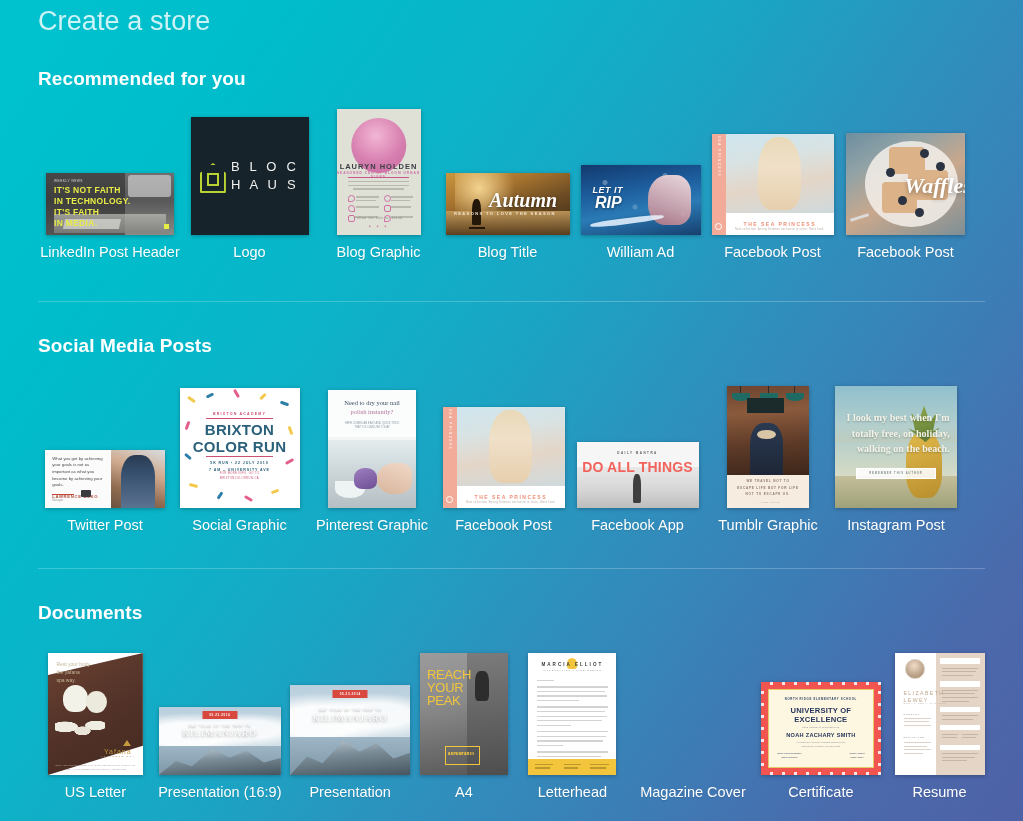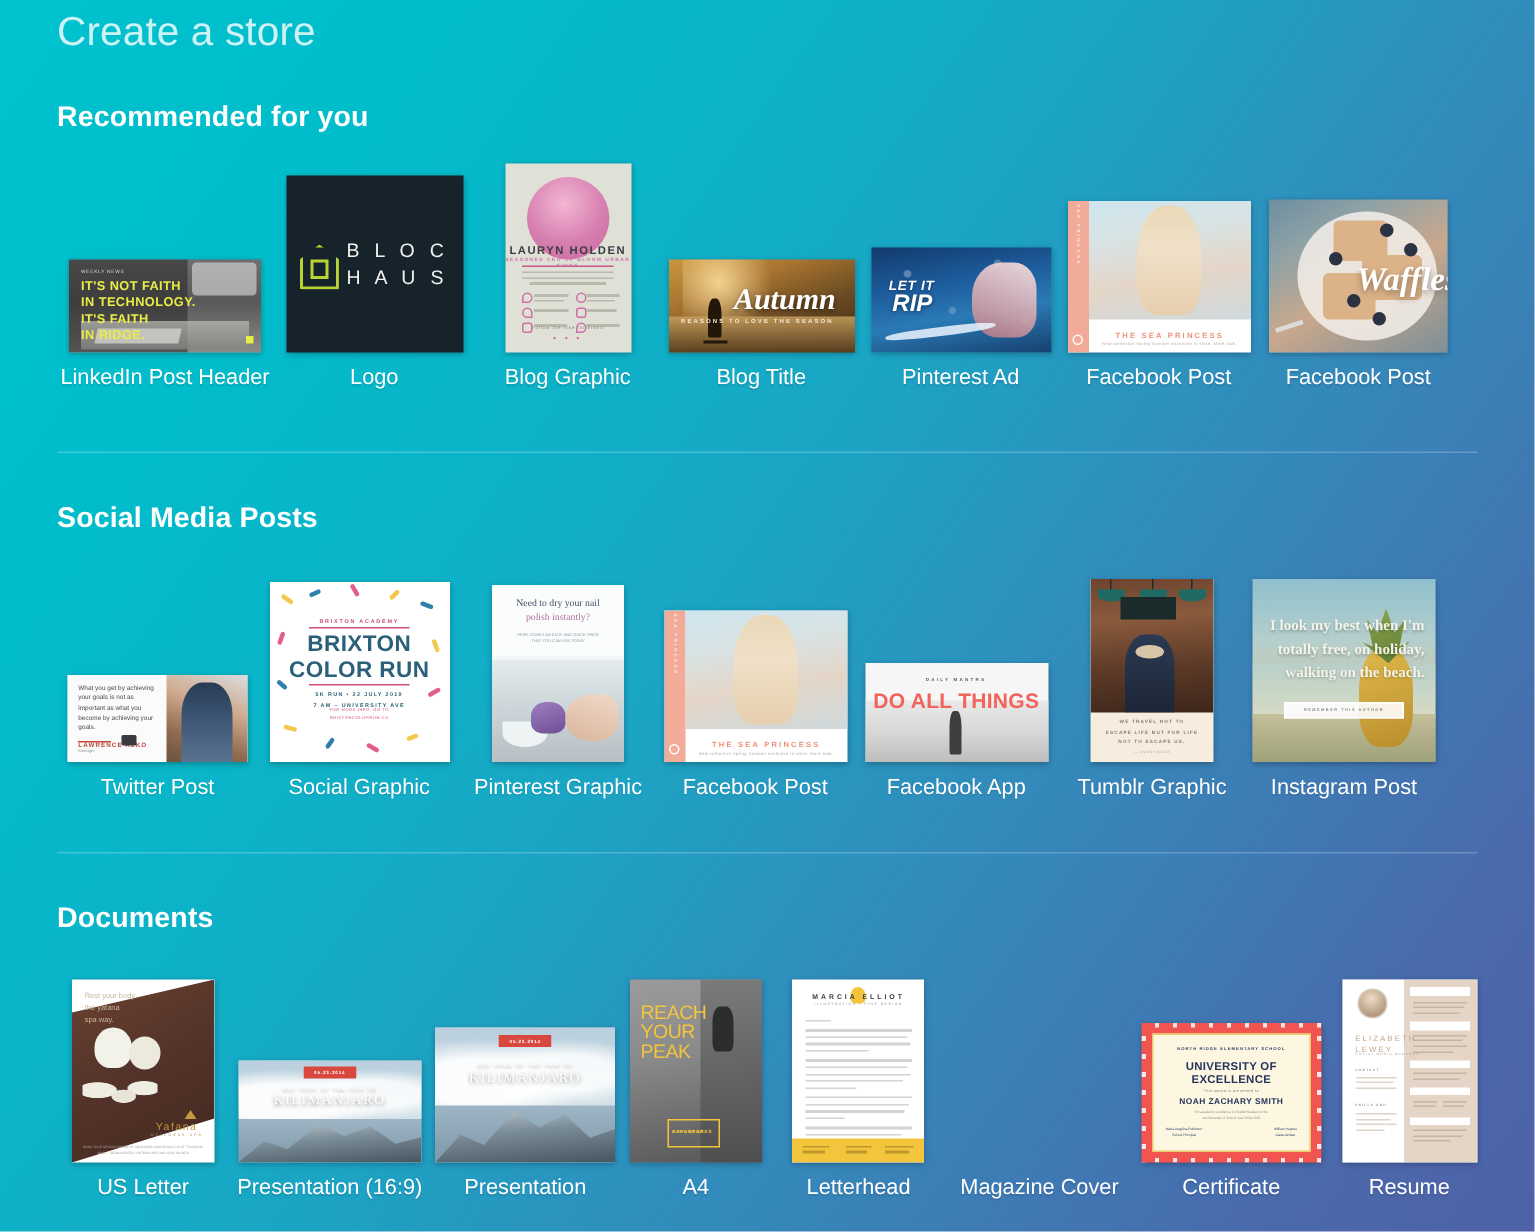--- a/index.html
+++ b/index.html
@@ -344,21 +344,21 @@
         <div class="thumb-wrap" style="height:132px;">
           <div class="thumb t-linkedin" style="width:128px;height:62px;">
             <div class="shade"></div>
             <div class="car"></div>
             <div class="desk"></div>
             <div class="kb"></div>
             <div class="tiny" style="left:8px;top:6px;">WEEKLY NEWS</div>
             <div class="tx hl" style="left:8px;top:13px;">IT'S NOT FAITH</div>
             <div class="tx hl" style="left:8px;top:24px;">IN TECHNOLOGY.</div>
             <div class="tx hl" style="left:8px;top:35px;">IT'S FAITH</div>
-            <div class="tx hl" style="left:8px;top:46px;">IN RIDGE.</div>
+            <div class="tx hl" style="left:8px;top:46px;">IN MEDIA.</div>
             <div class="dot"></div>
           </div>
         </div>
         <div class="card-label">LinkedIn Post Header</div>
       </div>
 
       <div class="card" style="width:135px;">
         <div class="thumb-wrap" style="height:132px;">
           <div class="thumb t-logo" style="width:118px;height:118px;">
             <div class="mark">
@@ -421,21 +421,21 @@
       <div class="card" style="width:131px;">
         <div class="thumb-wrap" style="height:132px;">
           <div class="thumb t-rip" style="width:120px;height:70px;">
             <div class="spray"></div>
             <div class="surfer"></div>
             <div class="board"></div>
             <div class="tx w1">LET IT</div>
             <div class="tx w2">RIP</div>
           </div>
         </div>
-        <div class="card-label">Pinterest Ad</div>
+        <div class="card-label">William Ad</div>
       </div>
 
       <div class="card" style="width:133px;">
         <div class="thumb-wrap" style="height:132px;">
           <div class="thumb t-sea" style="width:122px;height:101px;">
             <div class="side">
                 <span>THE SEA PRINCESS</span>
               </div>
             <div class="circ"></div>
             <div class="img"></div>

